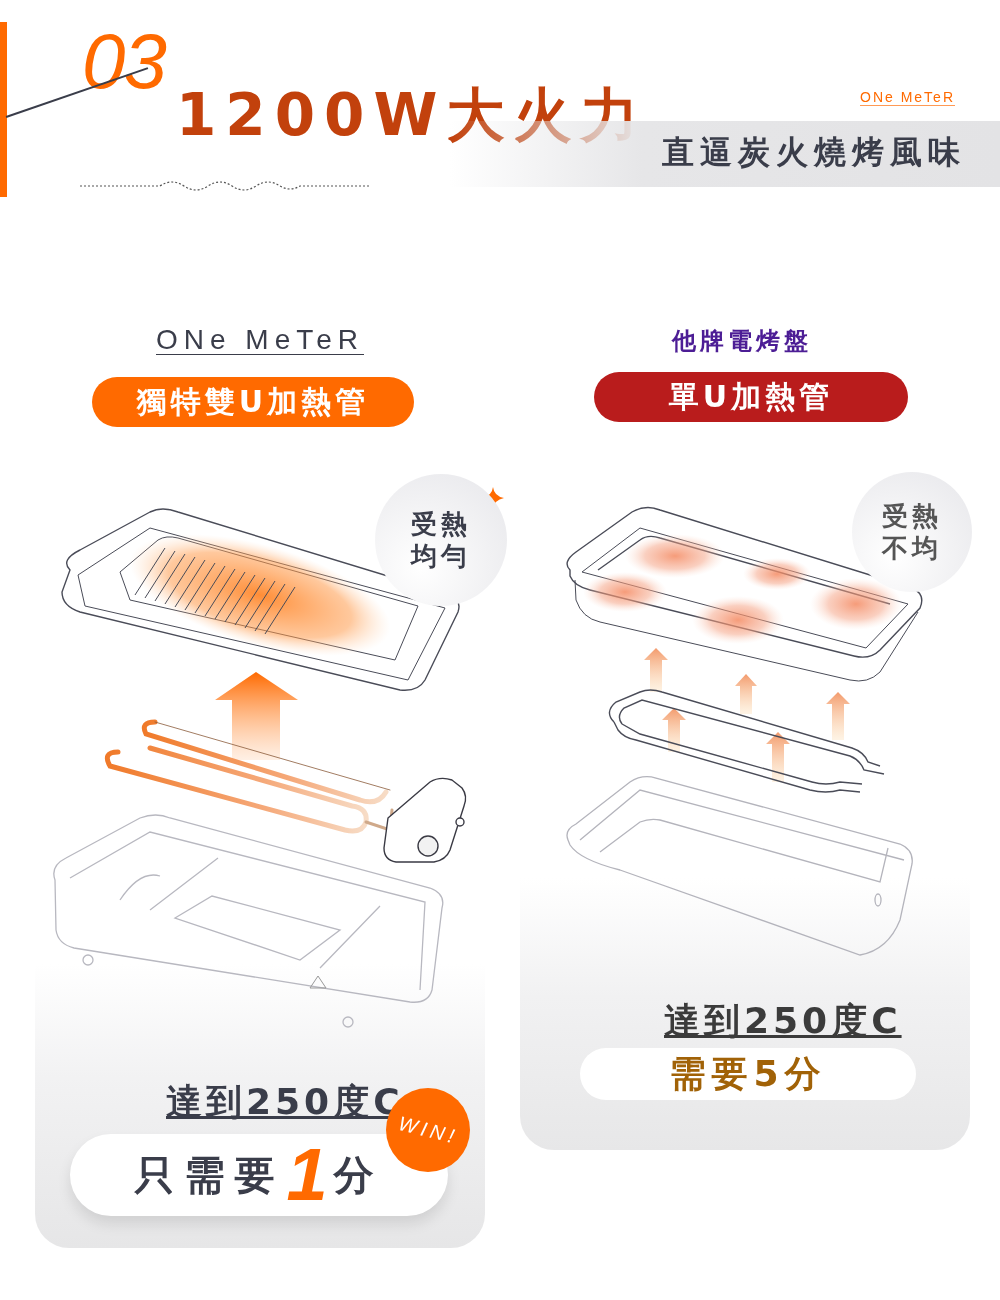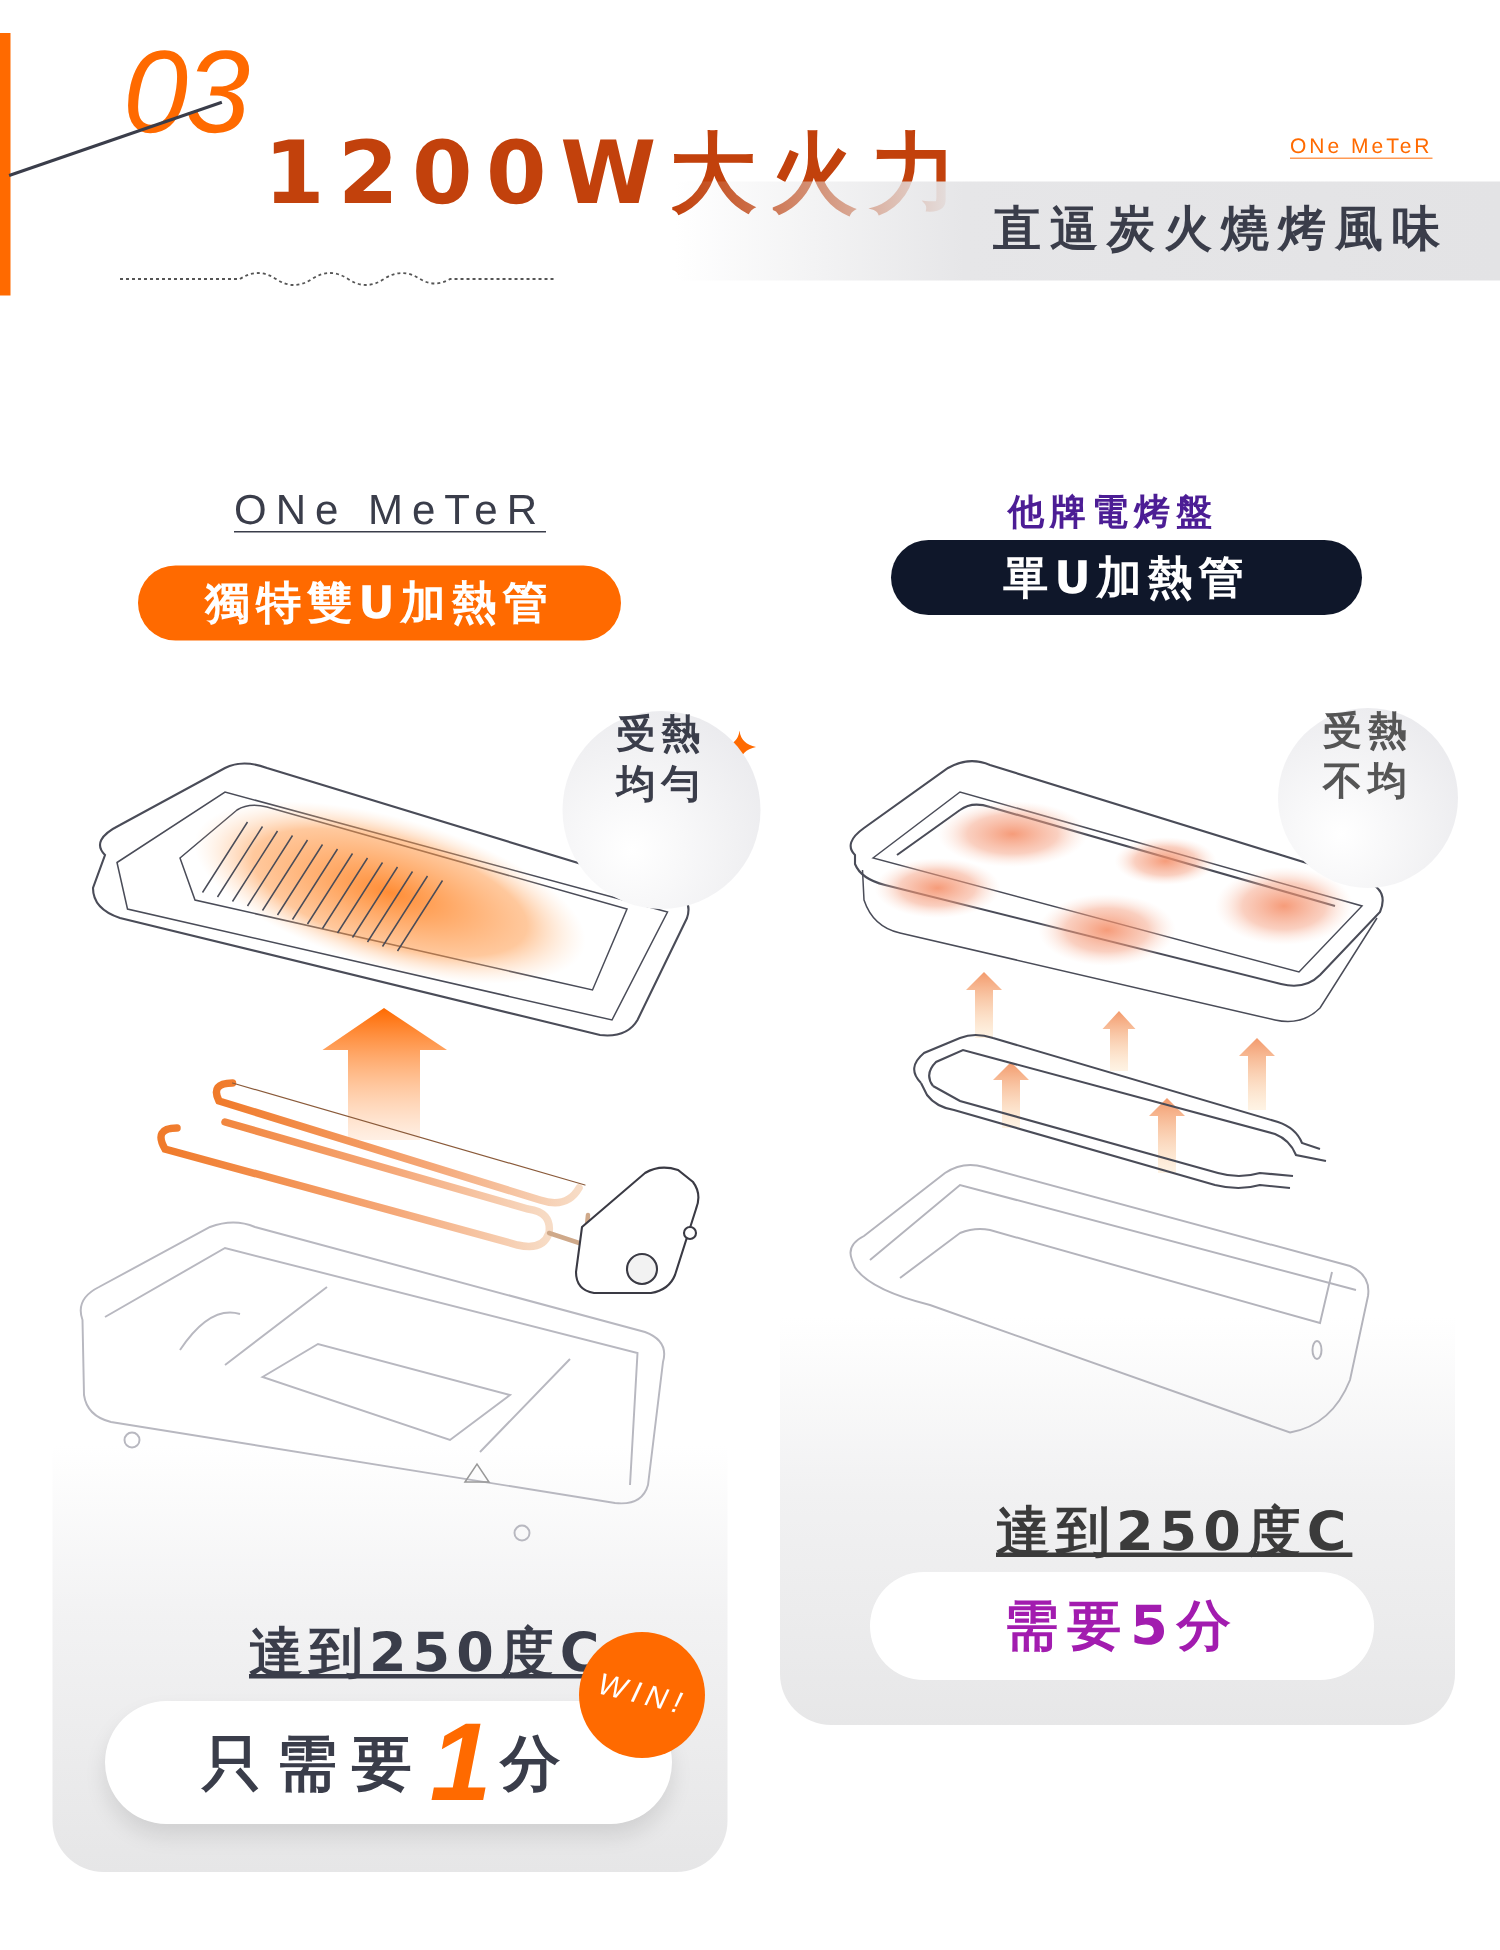--- a/index.html
+++ b/index.html
@@ -18,36 +18,36 @@
 
   .panel { position: absolute; border-radius: 34px; }
   .panel-left { left: 35px; top: 300px; width: 450px; height: 948px; background: linear-gradient(180deg, #ffffff 0%, #ffffff 70%, #f2f2f3 82%, #e6e6e7 100%); }
   .panel-right { left: 520px; top: 300px; width: 450px; height: 850px; background: linear-gradient(180deg, #ffffff 0%, #ffffff 68%, #f1f1f2 82%, #e7e7e8 100%); }
 
   .brand-big { position: absolute; left: 156px; top: 325px; font-family: "Liberation Sans", sans-serif; font-size: 28px; letter-spacing: 6px; color: #3a3d4a; border-bottom: 1.5px solid #3a3d4a; line-height: 1.05; }
   .other-title { position: absolute; left: 672px; top: 325px; font-size: 24px; font-weight: 700; letter-spacing: 4px; color: #4c1d95; text-align: right; }
 
   .pill { position: absolute; height: 50px; border-radius: 31px; display: flex; align-items: center; justify-content: center; color: #fff; font-size: 30px; font-weight: 700; letter-spacing: 4px; }
   .pill-orange { left: 92px; top: 377px; width: 322px; background: #ff6a00; }
-  .pill-gray { left: 594px; top: 360px; width: 314px; background: #0f172a; }
+  .pill-gray { left: 594px; top: 372px; width: 314px; background: #b91c1c; }
 
-  .bubble { position: absolute; border-radius: 50%; background: radial-gradient(circle at 35% 70%, #ffffff 0%, #f1f1f3 55%, #e6e6ea 100%); display: flex; align-items: flex-start; justify-content: center; text-align: center; font-size: 26px; font-weight: 700; line-height: 1.25; letter-spacing: 4px; }
+  .bubble { position: absolute; border-radius: 50%; background: radial-gradient(circle at 35% 70%, #ffffff 0%, #f1f1f3 55%, #e6e6ea 100%); display: flex; align-items: center; justify-content: center; text-align: center; font-size: 26px; font-weight: 700; line-height: 1.25; letter-spacing: 4px; }
   .bubble-left { left: 375px; top: 474px; width: 132px; height: 132px; color: #3a3d4a; }
   .bubble-right { left: 852px; top: 472px; width: 120px; height: 120px; color: #555; }
   .sparkle { position: absolute; left: 482px; top: 487px; width: 22px; height: 22px; }
 
   .art { position: absolute; left: 0; top: 0; width: 1000px; height: 1300px; pointer-events: none; }
 
   .reach { position: absolute; font-size: 36px; font-weight: 700; letter-spacing: 4px; color: #3a3d4a; text-decoration: underline; }
   .reach-left { left: 166px; top: 1078px; }
   .reach-right { left: 664px; top: 997px; color: #3b3b3b; }
 
   .result-pill { position: absolute; background: #fff; border-radius: 42px; display: flex; align-items: center; justify-content: center; }
   .result-left { left: 70px; top: 1134px; width: 378px; height: 82px; box-shadow: 0 8px 14px rgba(0,0,0,0.10); font-size: 40px; font-weight: 700; letter-spacing: 10px; color: #3a3d4a; }
-  .result-right { left: 580px; top: 1048px; width: 336px; height: 72px; font-size: 36px; font-weight: 700; letter-spacing: 6px; color: #a21caf; }
+  .result-right { left: 580px; top: 1048px; width: 336px; height: 52px; font-size: 36px; font-weight: 700; letter-spacing: 6px; color: #a16207; }
   .big-one { font-family: "Liberation Sans", sans-serif; font-style: italic; font-weight: 700; font-size: 74px; color: #ff6a00; margin: 0 6px 0 2px; letter-spacing: 0; line-height: 0.8; }
 
   .win-badge { position: absolute; left: 386px; top: 1088px; width: 84px; height: 84px; border-radius: 50%; background: #ff6a00; display: flex; align-items: center; justify-content: center; }
   .win-text { font-family: "Liberation Sans", sans-serif; font-style: italic; color: #fff; font-size: 20px; letter-spacing: 4px; transform: rotate(14deg); }
 </style>
 </head>
 <body>
 
 <div class="accent-bar"></div>
 <div class="section-num">03</div>

